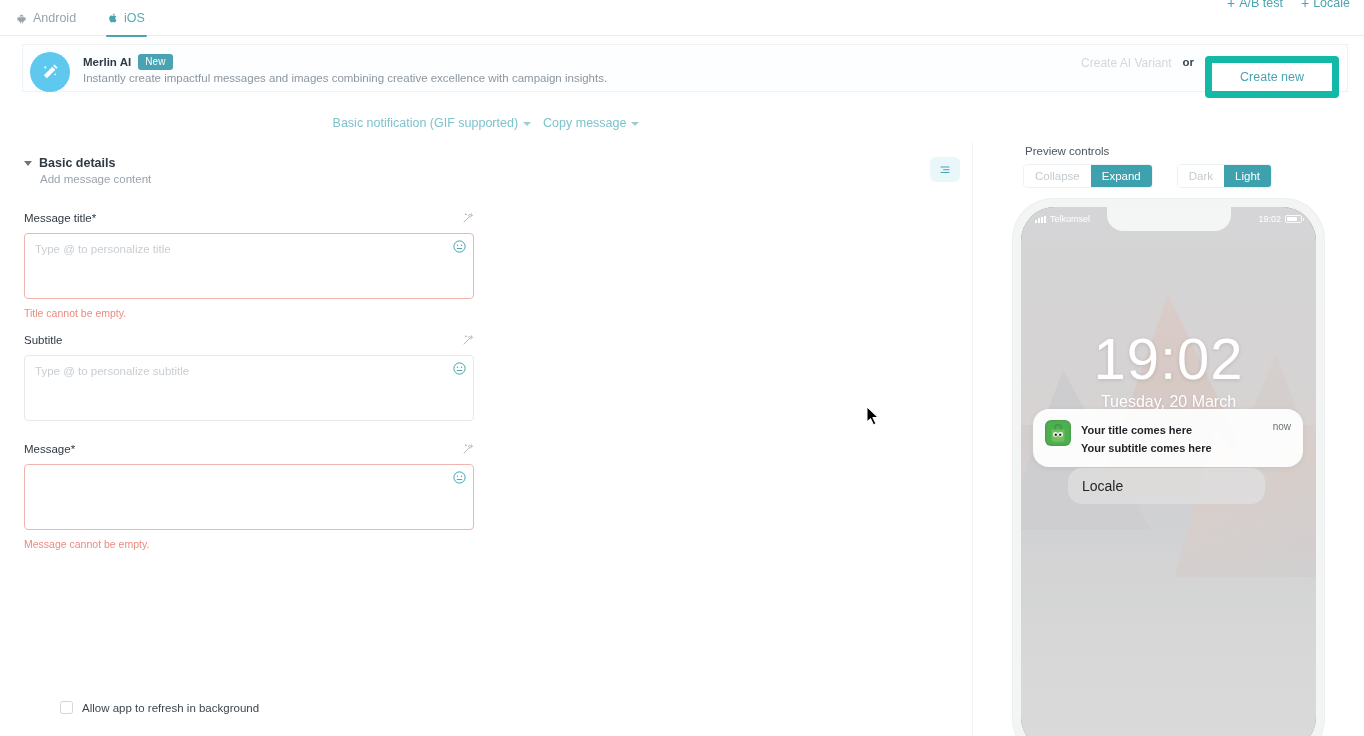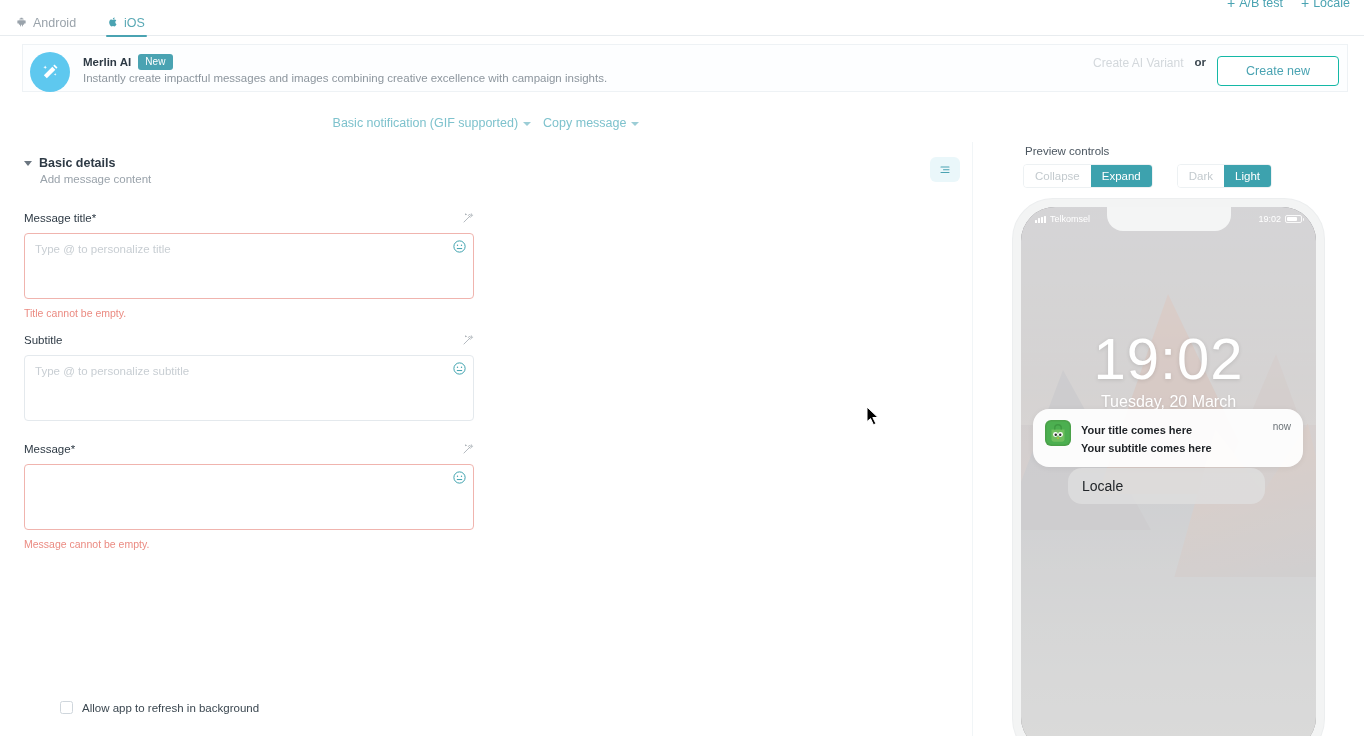--- a/index.html
+++ b/index.html
@@ -12,21 +12,21 @@
   }
   #app { position: relative; width: 1364px; height: 736px; background:#fff; }
 
   
   .topbar {
     position: absolute; left: 0; top: 0; width: 1364px; height: 36px;
     border-bottom: 1px solid #e8ecef; background:#fff;
   }
   .tabs { position:absolute; left: 14px; top: 0; display:flex; gap: 28px; height: 36px; }
   .tab {
-    display:flex; align-items:flex-start; gap:6px; height:36px;
+    display:flex; align-items:center; gap:6px; height:36px;
     font-size: 12.5px; color:#9aa3ab; cursor:pointer; position:relative;
     padding: 16px 2px;
   }
   .tab .tab-ico { display:flex; align-items:center; }
   .tab.active { color:#5aa9b5; }
   .tab.active::after {
     content:""; position:absolute; left:0; right:0; bottom:-1px; height:2.5px;
     background:#4aa3b2; border-radius: 2px;
   }
   .toplinks {
@@ -55,21 +55,21 @@
   }
   .merlin-desc {
     position:absolute; left: 60px; top: 27px; font-size: 11.5px; color:#8d969e;
   }
   .merlin-right {
     position:absolute; right: 8px; top: 11px; display:flex; align-items:flex-start; gap:11px;
   }
   .ai-variant { font-size:12px; color:#d3d8dc; cursor:default; }
   .or-text { font-size: 11.5px; color:#3b4750; font-weight:700; }
   .create-new {
-    border:1px solid #14b8a6; color:#4aa3b2; background:#fff;
+    border:7px solid #14b8a6; color:#4aa3b2; background:#fff;
     font-size: 12.5px; padding: 7px 28px; border-radius:4px; cursor:pointer;
     font-family: inherit;
   }
 
   
   .ctype-row {
     position:absolute; left:0; top: 116px; width: 972px;
     display:flex; justify-content:center; align-items:center; gap: 12px;
     font-size: 12.5px; color:#7ec2cd;
   }

